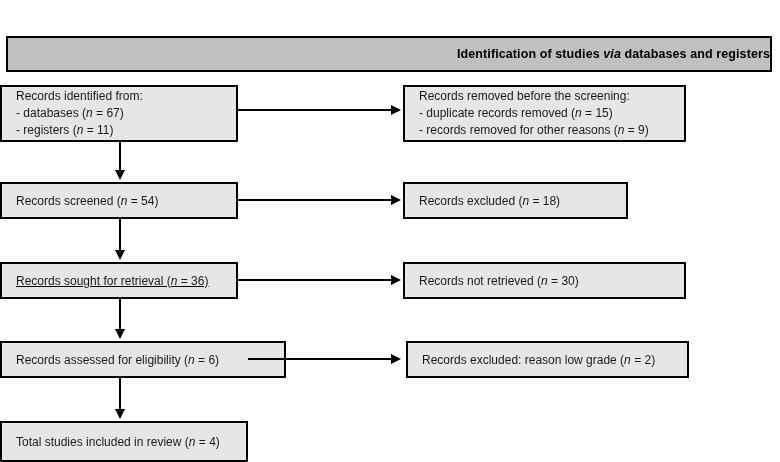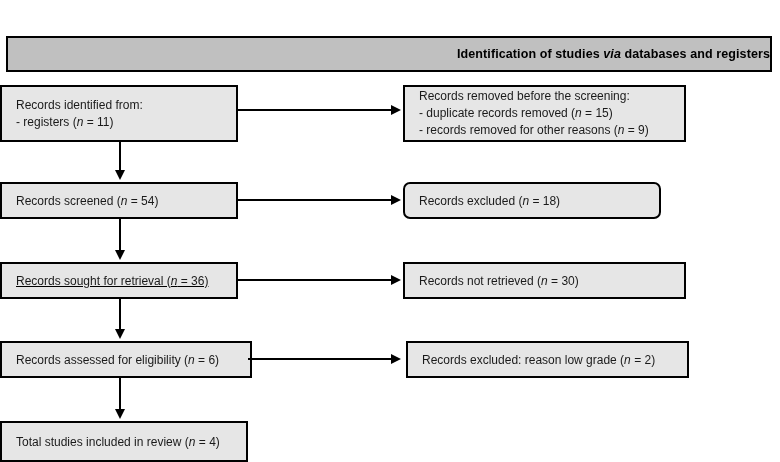--- a/index.html
+++ b/index.html
@@ -64,24 +64,24 @@
     line-height: 16px;
   }
   .node em {
     font-style: italic;
   }
 
   
   #node-identified   { left: 0px;   top: 85px;  width: 238px; height: 57px; }
   #node-removed      { left: 403px; top: 85px;  width: 283px; height: 57px; justify-content: center; }
   #node-screened     { left: 0px;   top: 182px; width: 238px; height: 37px; }
-  #node-excluded     { left: 403px; top: 182px; width: 258px; height: 37px; border-radius: 7px; }
+  #node-excluded     { left: 403px; top: 182px; width: 225px; height: 37px; }
   #node-sought       { left: 0px;   top: 262px; width: 238px; height: 37px; text-decoration: underline; }
   #node-notretrieved { left: 403px; top: 262px; width: 283px; height: 37px; }
-  #node-assessed     { left: 0px;   top: 341px; width: 252px; height: 37px; }
+  #node-assessed     { left: 0px;   top: 341px; width: 286px; height: 37px; }
   #node-excluded2    { left: 406px; top: 341px; width: 283px; height: 37px; }
   #node-total        { left: 0px;   top: 421px; width: 248px; height: 41px; }
 
   
   .conn {
     position: absolute;
   }
   .h-line {
     height: 2px;
     background: #000000;
@@ -129,20 +129,21 @@
 <body>
 
 <div id="diagram">
 
   <div class="banner">
     <span class="banner-text"><span>Identification of studies </span><i>via</i><span> databases and registers</span></span>
   </div>
 
   <div class="node" id="node-identified">
     <div class="line">Records identified from:</div>
+    <div class="line">- databases (<em>n</em> = 67)</div>
     <div class="line">- registers (<em>n</em> = 11)</div>
   </div>
 
   <div class="node" id="node-removed">
     <div class="line">Records removed before the screening:</div>
     <div class="line">- duplicate records removed (<em>n</em> = 15)</div>
     <div class="line">- records removed for other reasons (<em>n</em> = 9)</div>
   </div>
 
   <div class="node center" id="node-screened">

